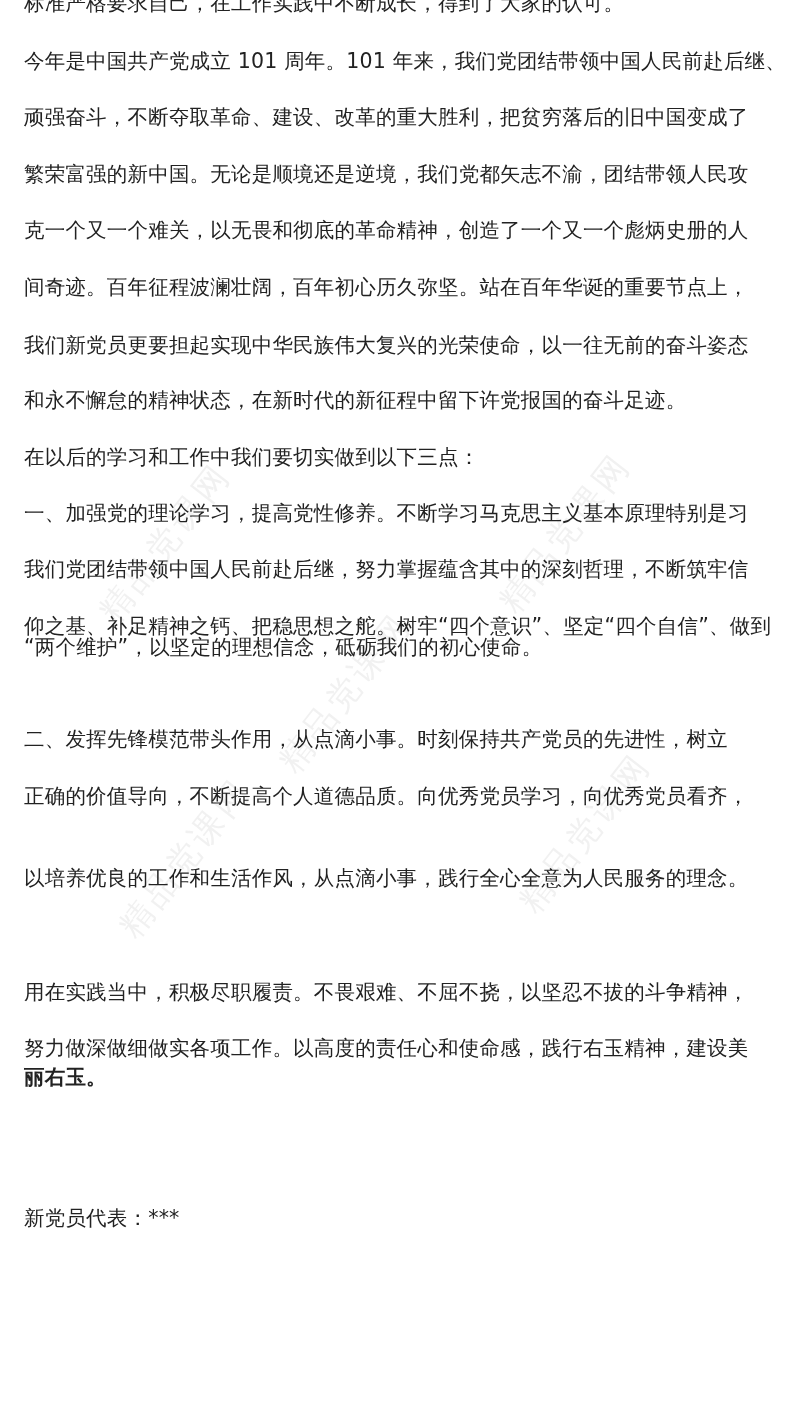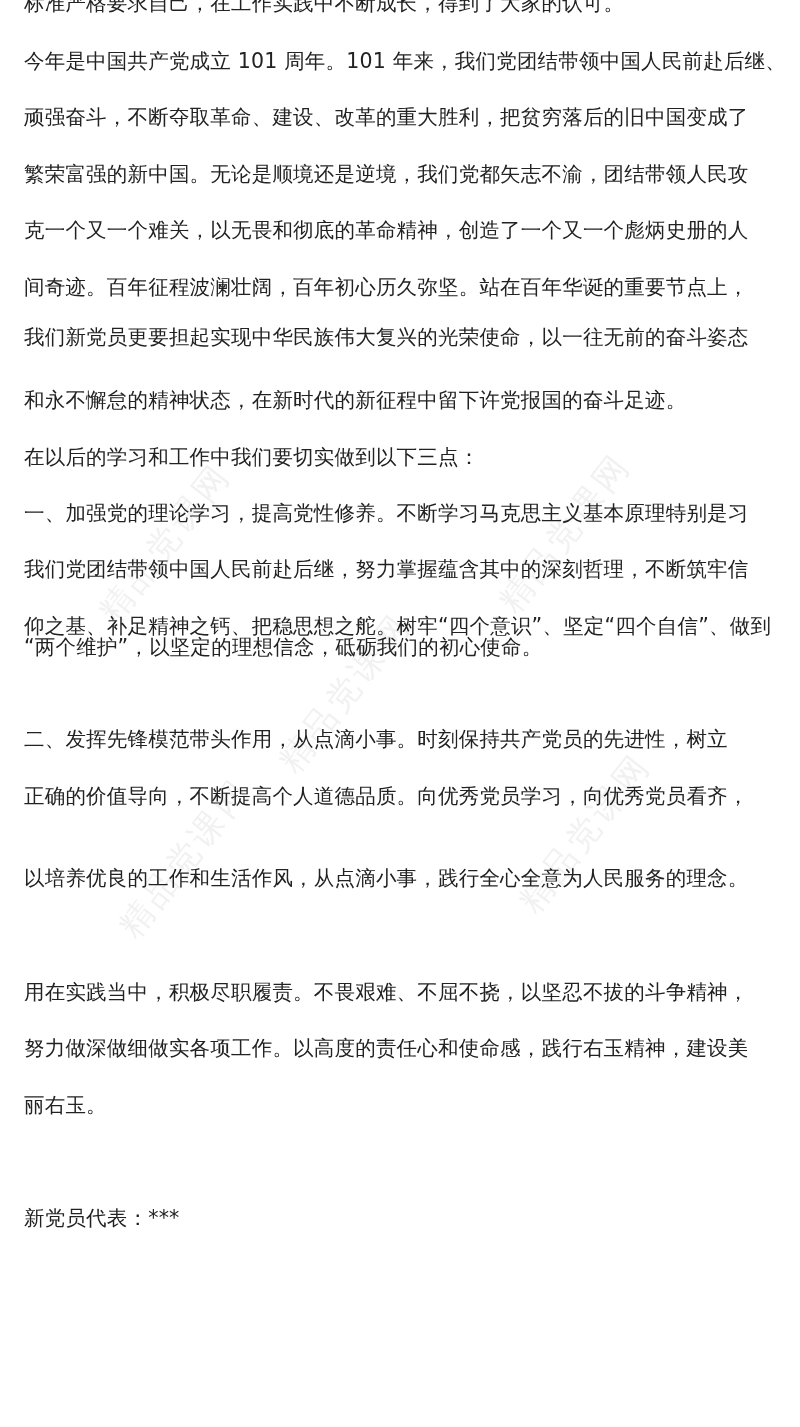--- a/index.html
+++ b/index.html
@@ -52,29 +52,29 @@
   <div class="watermark" style="left:250px; top:670px;">精品党课网</div>
   <div class="watermark" style="left:90px; top:835px;">精品党课网</div>
   <div class="watermark" style="left:490px; top:810px;">精品党课网</div>
 
   <div class="line" style="top:-10px;">标准严格要求自己，在工作实践中不断成长，得到了大家的认可。</div>
   <div class="line" style="top:48px;">今年是中国共产党成立 101 周年。101 年来，我们党团结带领中国人民前赴后继、</div>
   <div class="line" style="top:104px;">顽强奋斗，不断夺取革命、建设、改革的重大胜利，把贫穷落后的旧中国变成了</div>
   <div class="line" style="top:161px;">繁荣富强的新中国。无论是顺境还是逆境，我们党都矢志不渝，团结带领人民攻</div>
   <div class="line" style="top:217px;">克一个又一个难关，以无畏和彻底的革命精神，创造了一个又一个彪炳史册的人</div>
   <div class="line" style="top:274px;">间奇迹。百年征程波澜壮阔，百年初心历久弥坚。站在百年华诞的重要节点上，</div>
-  <div class="line" style="top:324px;">我们新党员更要担起实现中华民族伟大复兴的光荣使命，以一往无前的奋斗姿态</div>
+  <div class="line" style="top:332px;">我们新党员更要担起实现中华民族伟大复兴的光荣使命，以一往无前的奋斗姿态</div>
   <div class="line" style="top:387px;">和永不懈怠的精神状态，在新时代的新征程中留下许党报国的奋斗足迹。</div>
   <div class="line" style="top:444px;">在以后的学习和工作中我们要切实做到以下三点：</div>
   <div class="line" style="top:500px;">一、加强党的理论学习，提高党性修养。不断学习马克思主义基本原理特别是习</div>
   <div class="line" style="top:556px;">我们党团结带领中国人民前赴后继，努力掌握蕴含其中的深刻哲理，不断筑牢信</div>
   <div class="line" style="top:613px;">仰之基、补足精神之钙、把稳思想之舵。树牢“四个意识”、坚定“四个自信”、做到</div>
   <div class="line" style="top:634px;">“两个维护”，以坚定的理想信念，砥砺我们的初心使命。</div>
   <div class="line" style="top:726px;">二、发挥先锋模范带头作用，从点滴小事。时刻保持共产党员的先进性，树立</div>
   <div class="line" style="top:783px;">正确的价值导向，不断提高个人道德品质。向优秀党员学习，向优秀党员看齐，</div>
   <div class="line" style="top:865px;">以培养优良的工作和生活作风，从点滴小事，践行全心全意为人民服务的理念。</div>
   <div class="line" style="top:979px;">用在实践当中，积极尽职履责。不畏艰难、不屈不挠，以坚忍不拔的斗争精神，</div>
   <div class="line" style="top:1035px;">努力做深做细做实各项工作。以高度的责任心和使命感，践行右玉精神，建设美</div>
-  <div class="line" style="top:1092px;">丽右玉。</div>
+  <div class="line" style="top:1064px;font-weight:bold;">丽右玉。</div>
 
   <div class="line" style="top:1205px;">新党员代表：***</div>
 
 </div>
 
 </body></html>

